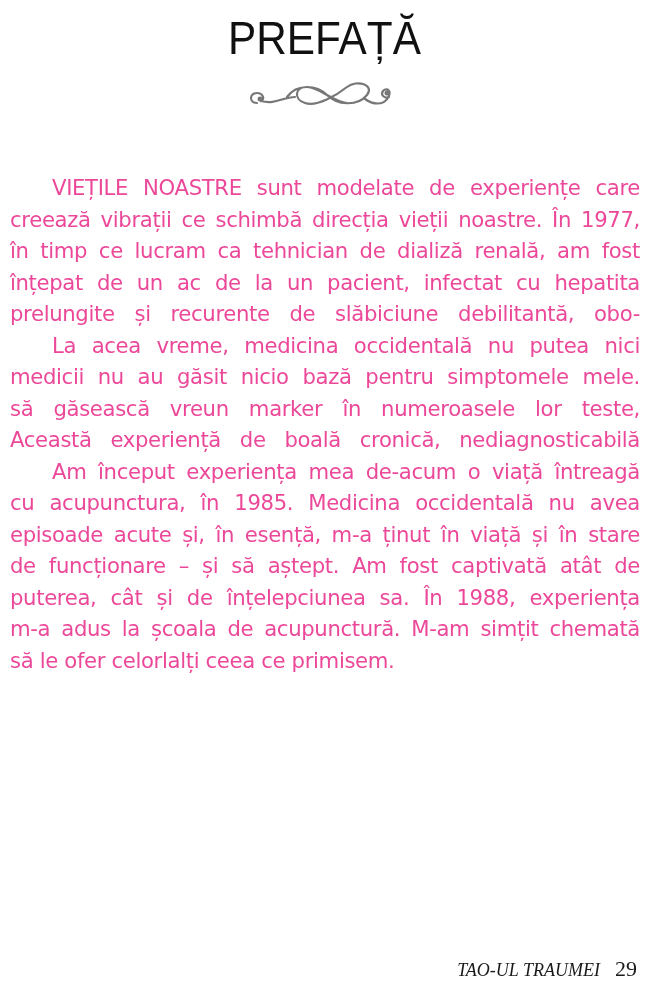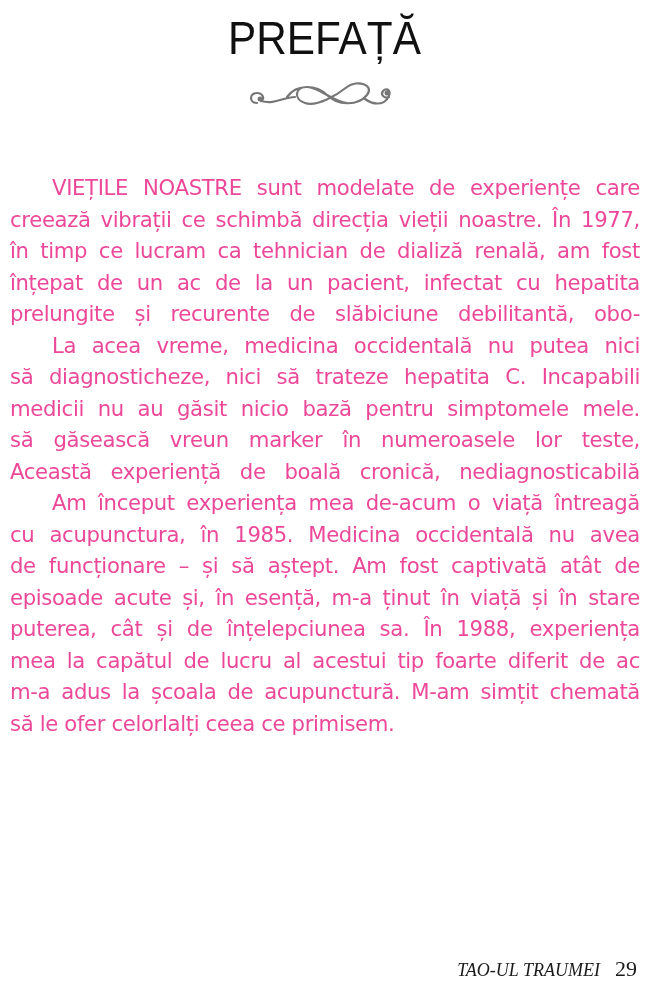--- a/index.html
+++ b/index.html
@@ -47,32 +47,30 @@
 <div class="body-text">
   <div>
     <span class="line indent">VIEȚILE NOASTRE sunt modelate de experiențe care</span>
     <span class="line">creează vibrații ce schimbă direcția vieții noastre. În 1977,</span>
     <span class="line">în timp ce lucram ca tehnician de dializă renală, am fost</span>
     <span class="line">înțepat de un ac de la un pacient, infectat cu hepatita</span>
     <span class="line">prelungite și recurente de slăbiciune debilitantă, obo-</span>
   </div>
   <div>
     <span class="line indent">La acea vreme, medicina occidentală nu putea nici</span>
-    <span class="line">să diagnosticheze, nici să trateze hepatita C. Incapabili</span>
     <span class="line">medicii nu au găsit nicio bază pentru simptomele mele.</span>
     <span class="line">să găsească vreun marker în numeroasele lor teste,</span>
     <span class="line">Această experiență de boală cronică, nediagnosticabilă</span>
   </div>
   <div>
     <span class="line indent">Am început experiența mea de-acum o viață întreagă</span>
     <span class="line">cu acupunctura, în 1985. Medicina occidentală nu avea</span>
+    <span class="line">episoade acute și, în esență, m-a ținut în viață și în stare</span>
     <span class="line">de funcționare – și să aștept. Am fost captivată atât de</span>
-    <span class="line">episoade acute și, în esență, m-a ținut în viață și în stare</span>
     <span class="line">puterea, cât și de înțelepciunea sa. În 1988, experiența</span>
-    <span class="line">mea la capătul de lucru al acestui tip foarte diferit de ac</span>
     <span class="line">m-a adus la școala de acupunctură. M-am simțit chemată</span>
     <span class="line last">să le ofer celorlalți ceea ce primisem.</span>
   </div>
 </div>
 
 <div class="footer">
   <span class="running">TAO-UL TRAUMEI</span>
   <span class="page">29</span>
 </div>
 

